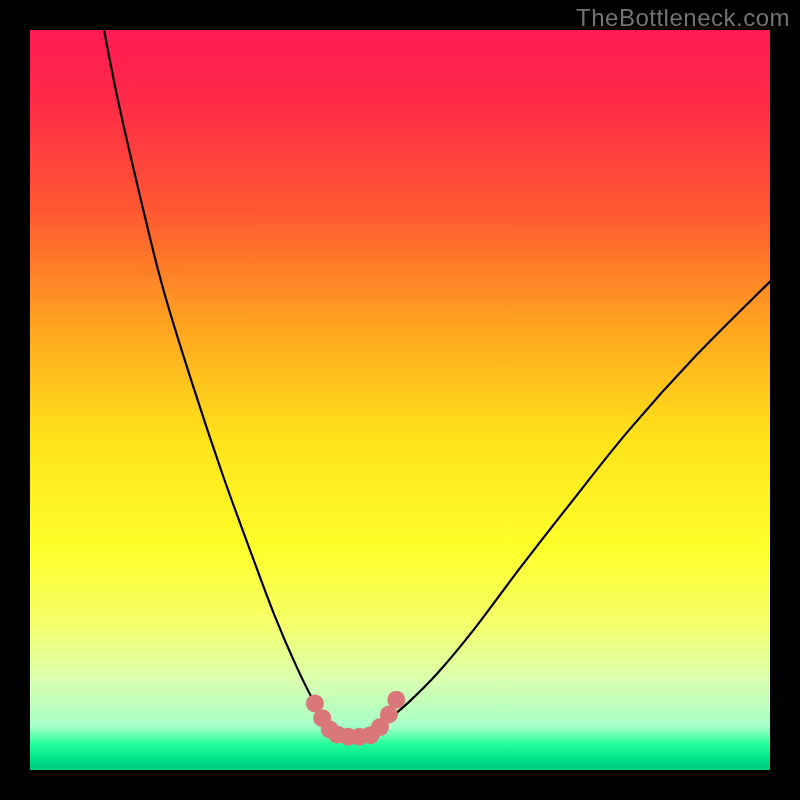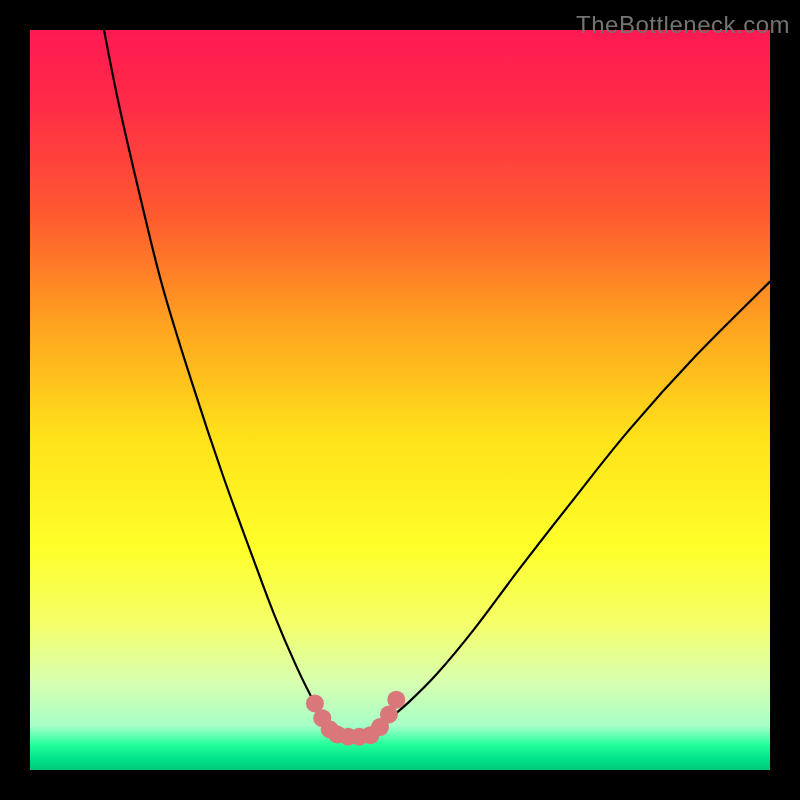--- a/index.html
+++ b/index.html
@@ -12,21 +12,21 @@
     font-family: Arial, Helvetica, sans-serif;
   }
   .frame {
     position: relative;
     width: 800px;
     height: 800px;
     background: #000;
   }
   .watermark {
     position: absolute;
-    top: 11px;
+    top: 4px;
     right: 10px;
     color: #737373;
     font-size: 24px;
     font-weight: 500;
     letter-spacing: 0.5px;
     z-index: 10;
   }
   .plot {
     position: absolute;
     left: 30px;

